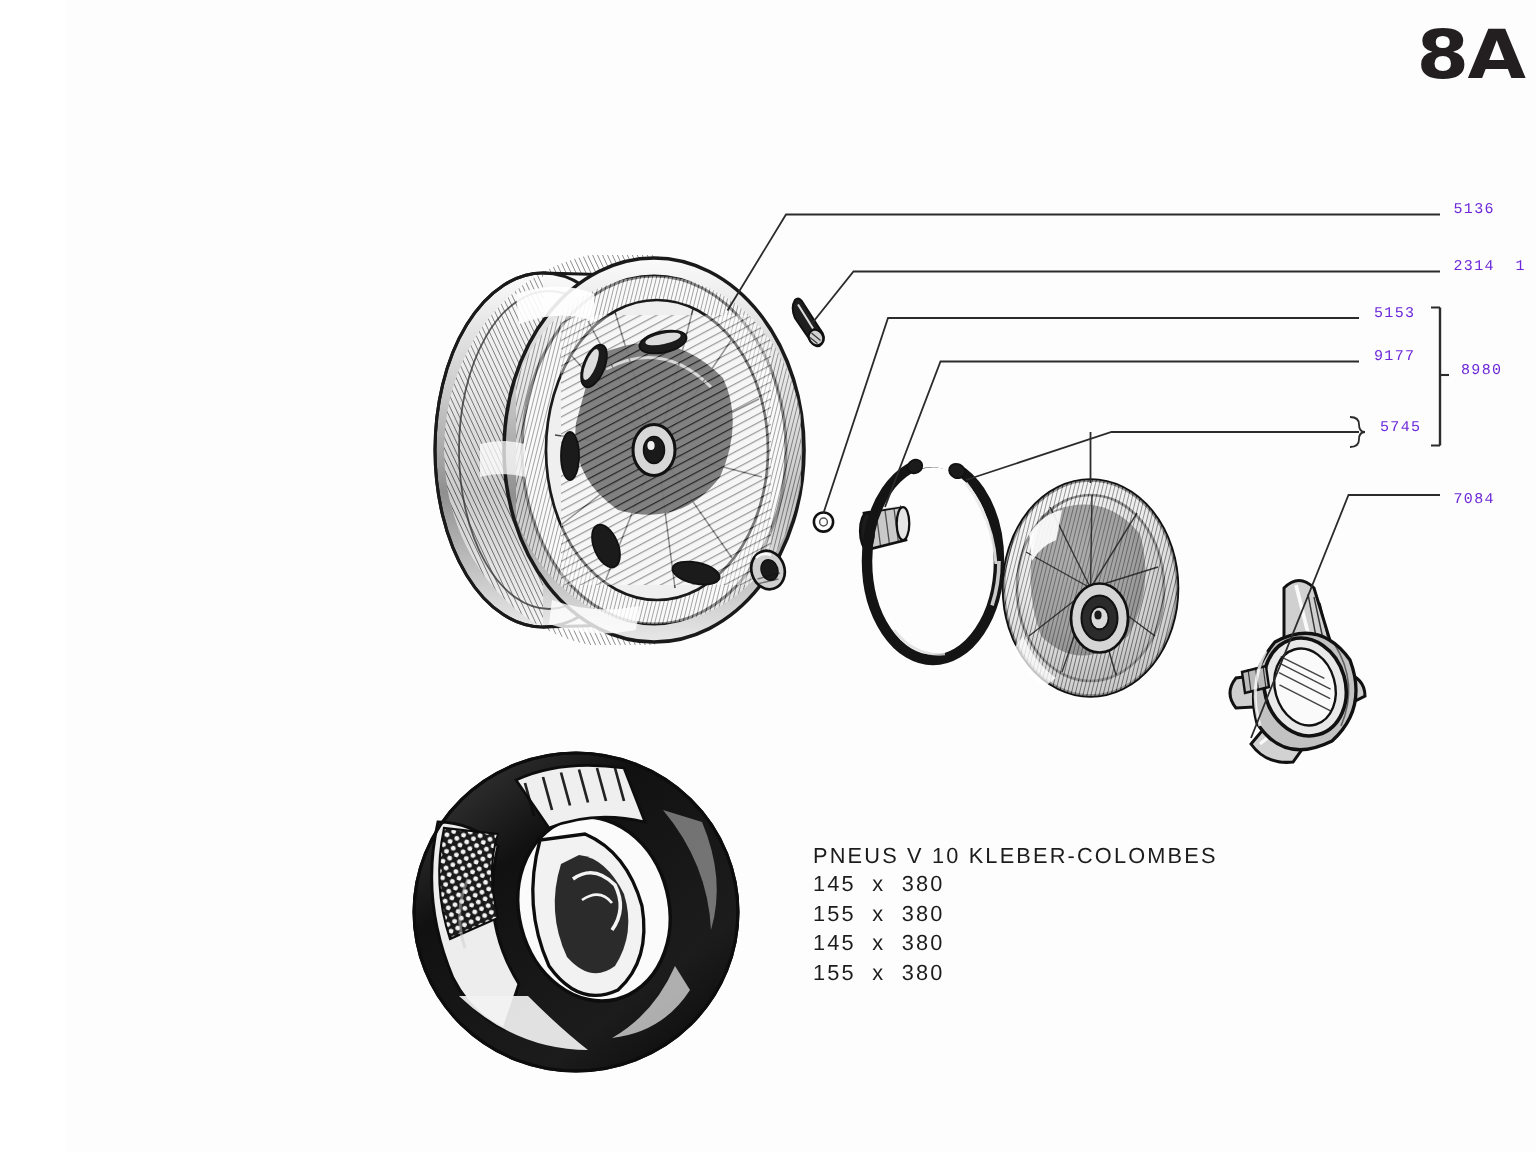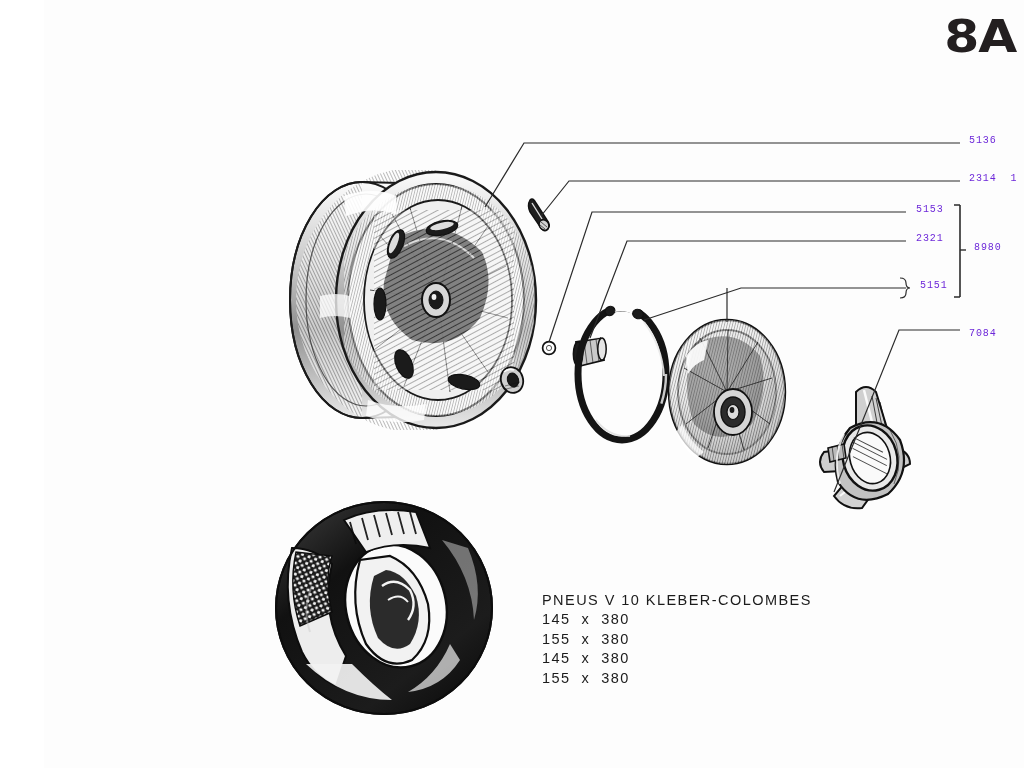--- a/index.html
+++ b/index.html
@@ -42,21 +42,21 @@
     letter-spacing: 0.9px;
     color: #6d28d9;
     white-space: pre;
     line-height: 1;
   }
 
   
   #spec-block {
     position: absolute;
     left: 498px;
-    top: 591px;
+    top: 562px;
     color: #1c1c1c;
   }
   #spec-block .spec-line {
     font-family: "Liberation Sans", sans-serif;
     font-size: 14.5px;
     letter-spacing: 1.45px;
     line-height: 19.4px;
     white-space: pre;
   }
 
@@ -387,23 +387,23 @@
       <path d="M916 250 L922 250" stroke="#2b2b2b" stroke-width="1.4" fill="none"></path>
     </g>
   </svg>
 
   <div class="callout" style="left:925px; top:136px;">5136</div>
 
   <div class="callout" style="left:925px; top:174px;">2314  1</div>
 
   <div class="callout" style="left:872px; top:205px;">5153</div>
 
-  <div class="callout" style="left:872px; top:234px;">2321</div>
-
-  <div class="callout" style="left:876px; top:281px;">5151</div>
+  <div class="callout" style="left:872px; top:234px;">9177</div>
+
+  <div class="callout" style="left:876px; top:281px;">5745</div>
 
   <div class="callout" style="left:930px; top:243px;">8980</div>
 
   <div class="callout" style="left:925px; top:329px;">7084</div>
 
   <div id="spec-block">
     <div class="spec-line">PNEUS V 10 KLEBER-COLOMBES</div>
     <div class="spec-line">145  x  380</div>
     <div class="spec-line">155  x  380</div>
     <div class="spec-line">145  x  380</div>

